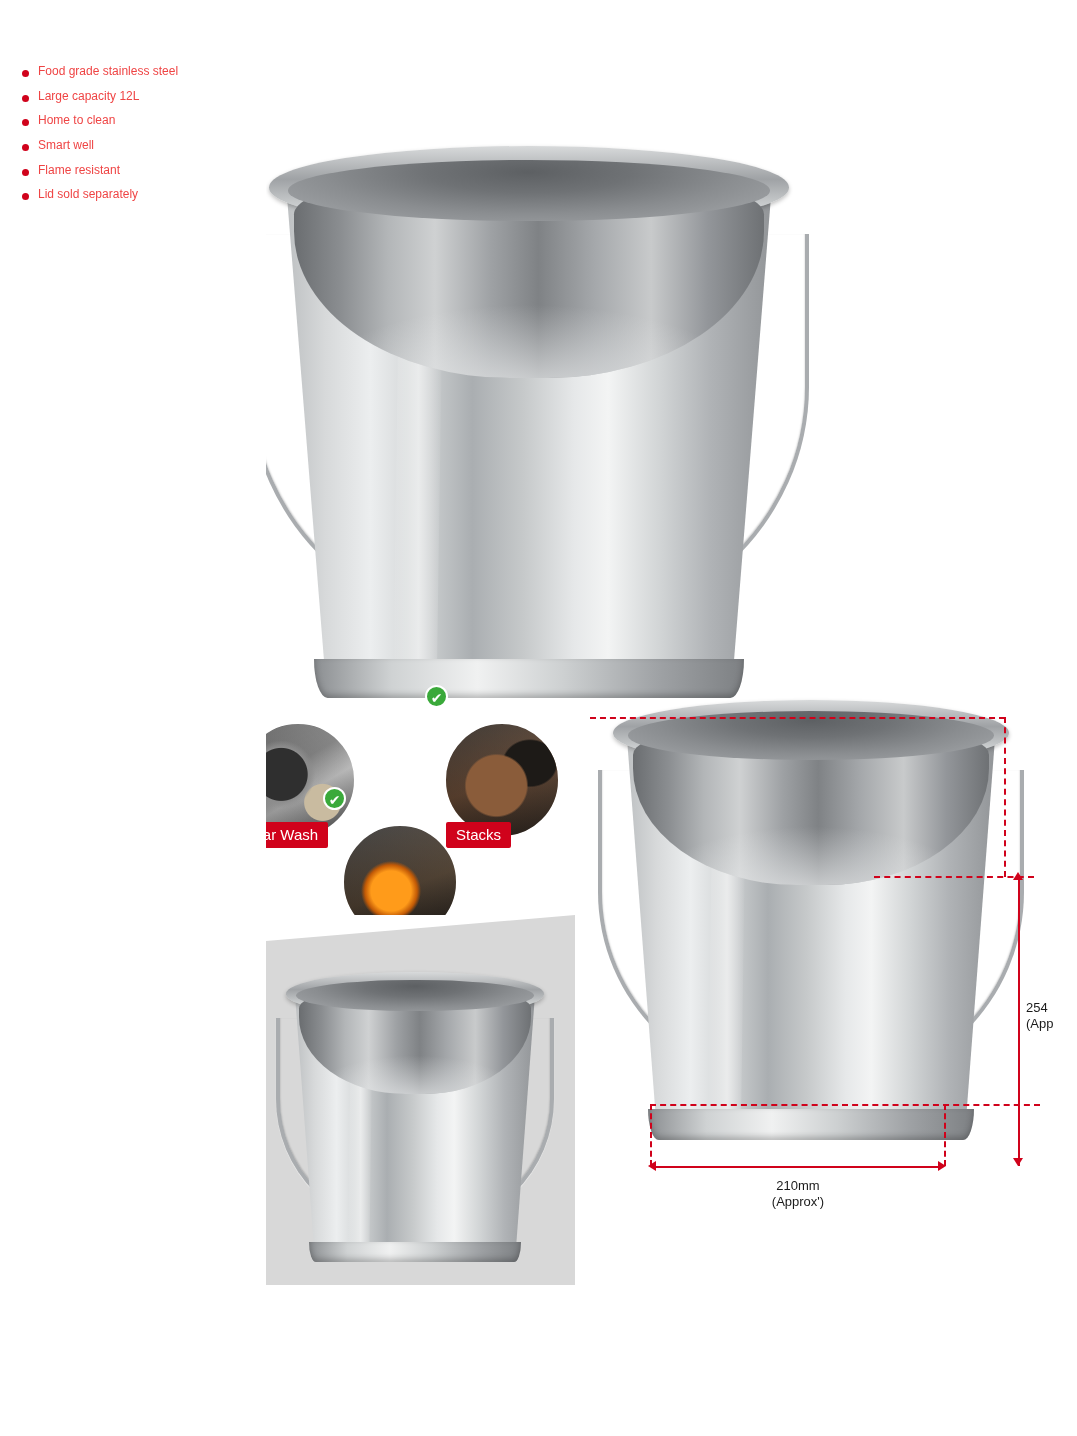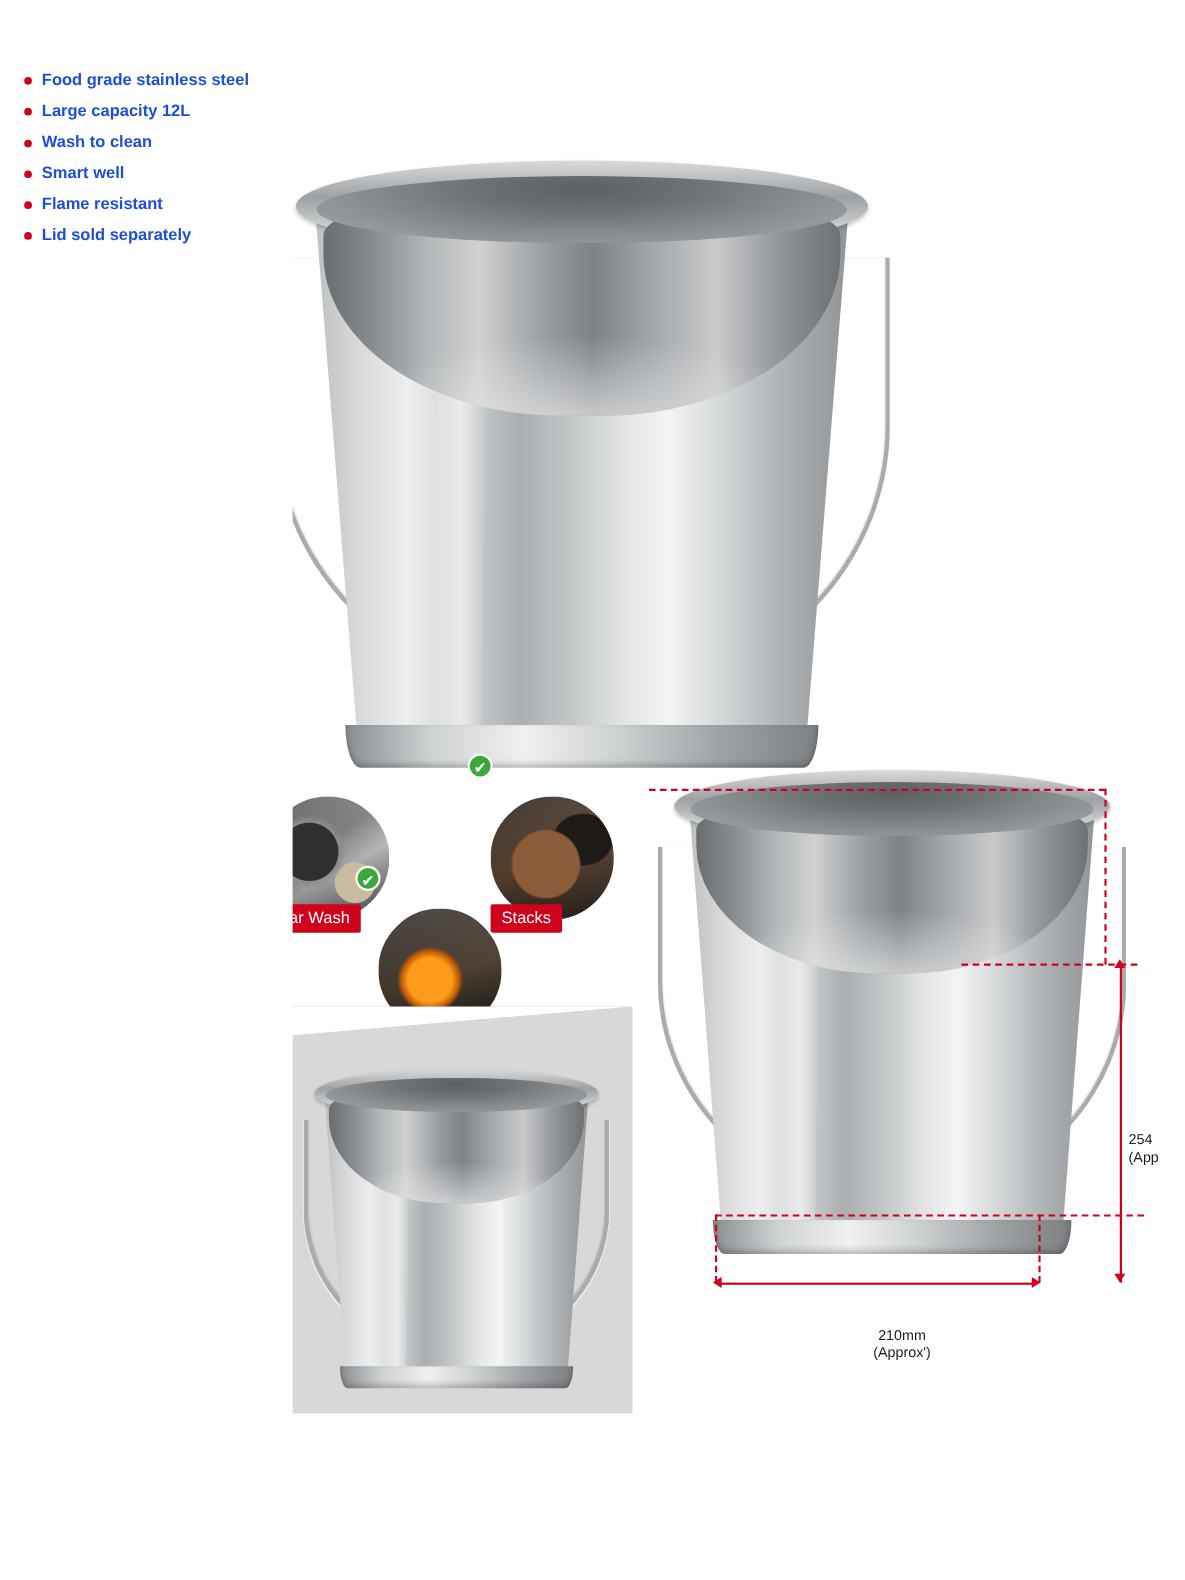--- a/index.html
+++ b/index.html
@@ -139,24 +139,23 @@
     left: 8px; top: 48px; width: 258px; bottom: 14px;
     background: #ffffff;
     padding: 16px 10px 10px 14px;
     box-sizing: border-box;
   }
   #feature-list ul { list-style: none; margin: 0; padding: 0; }
   #feature-list li {
     position: relative;
     padding-left: 16px;
     margin-bottom: 10px;
-    font-size: 15px;
+    font-size: 12px;
     line-height: 1.22;
-    color: #1d4ed8;
-    font-weight: bold;
+    color: #ef4444;
   }
   #feature-list li::before {
     content: "";
     position: absolute;
     left: 0; top: 6px;
     width: 7px; height: 7px;
     border-radius: 50%;
     background: #d0021b;
   }
 
@@ -257,21 +256,20 @@
   .ah-left  { border-top: 5px solid transparent; border-bottom: 5px solid transparent; border-right: 8px solid #d0021b; }
   .ah-right { border-top: 5px solid transparent; border-bottom: 5px solid transparent; border-left: 8px solid #d0021b; }
 
   .dim-text {
     position: absolute;
     font-size: 13px;
     color: #1b1b1b;
     text-align: center;
     line-height: 1.25;
     white-space: nowrap;
-    margin-top: 28px;
   }
 </style>
 </head>
 <body>
 
 <div class="bucket" id="hero-bucket">
   <div class="handle"></div>
   <div class="body"></div>
   <div class="sheen"></div>
   <div class="base"></div>
@@ -311,21 +309,21 @@
 </div>
 
 <div class="abs" id="feature-panel">
   <div class="notch"></div>
 </div>
 
 <div class="abs" id="feature-list">
   <ul>
     <li>Food grade stainless steel</li>
     <li>Large capacity 12L</li>
-    <li>Wash to clean</li>
+    <li>Home to clean</li>
     <li>Smart well</li>
     <li>Flame resistant</li>
     <li>Lid sold separately</li>
   </ul>
 </div>
 
 <div class="bucket" id="small-bucket">
   <div class="handle"></div>
   <div class="body"></div>
   <div class="sheen"></div>
@@ -357,16 +355,16 @@
 <div class="arrow-head ah-up" style="left:1013px; top:872px;"></div>
 <div class="arrow-head ah-down" style="left:1013px; top:1158px;"></div>
 <div class="dim-text" style="left:1026px; top:1000px; text-align:left;">
   <span>254</span><br>
   <span>(App</span>
 </div>
 
 <div class="arrow-line-h" style="left:654px; top:1166px; width:288px;"></div>
 <div class="arrow-head ah-left" style="left:648px; top:1161px;"></div>
 <div class="arrow-head ah-right" style="left:938px; top:1161px;"></div>
-<div class="dim-text" style="left:748px; top:1178px; width:144px;">
+<div class="dim-text" style="left:726px; top:1178px; width:144px;">
   <span>210mm</span><br>
   <span>(Approx')</span>
 </div>
 
 </body></html>

